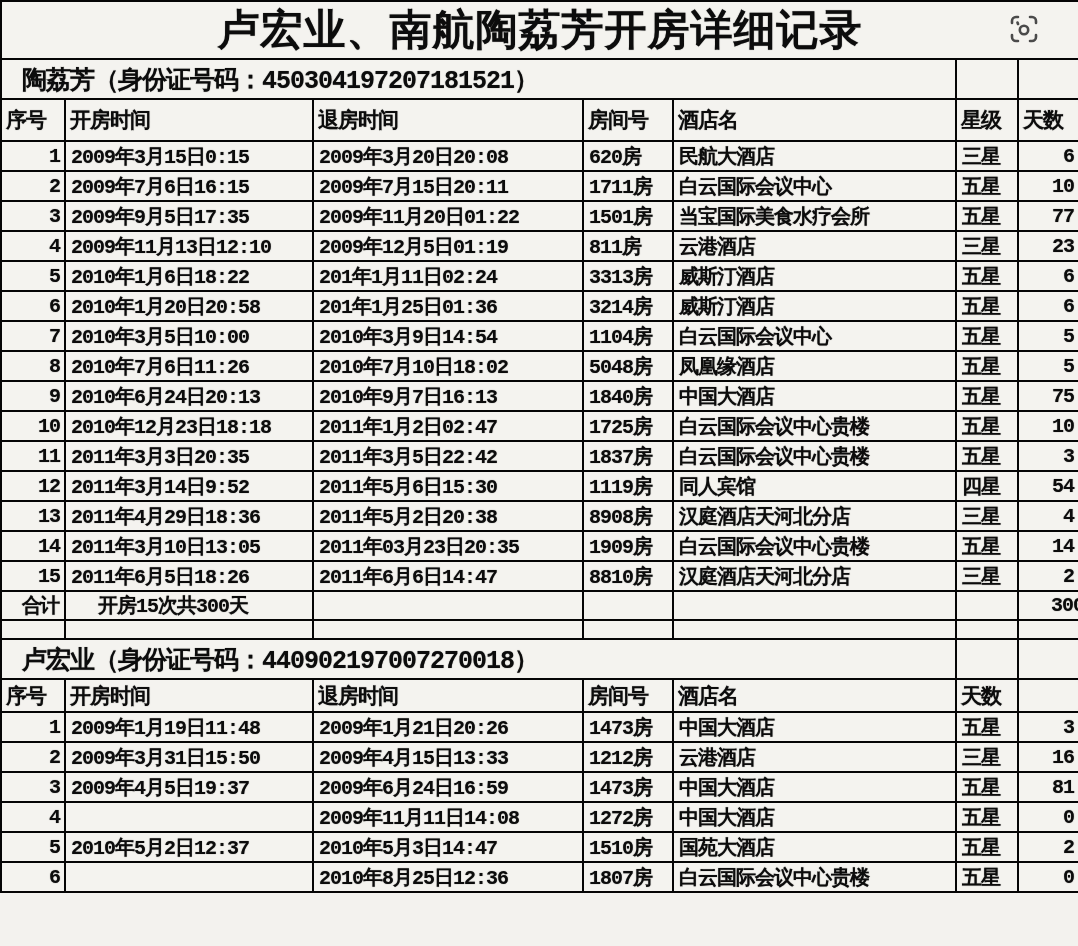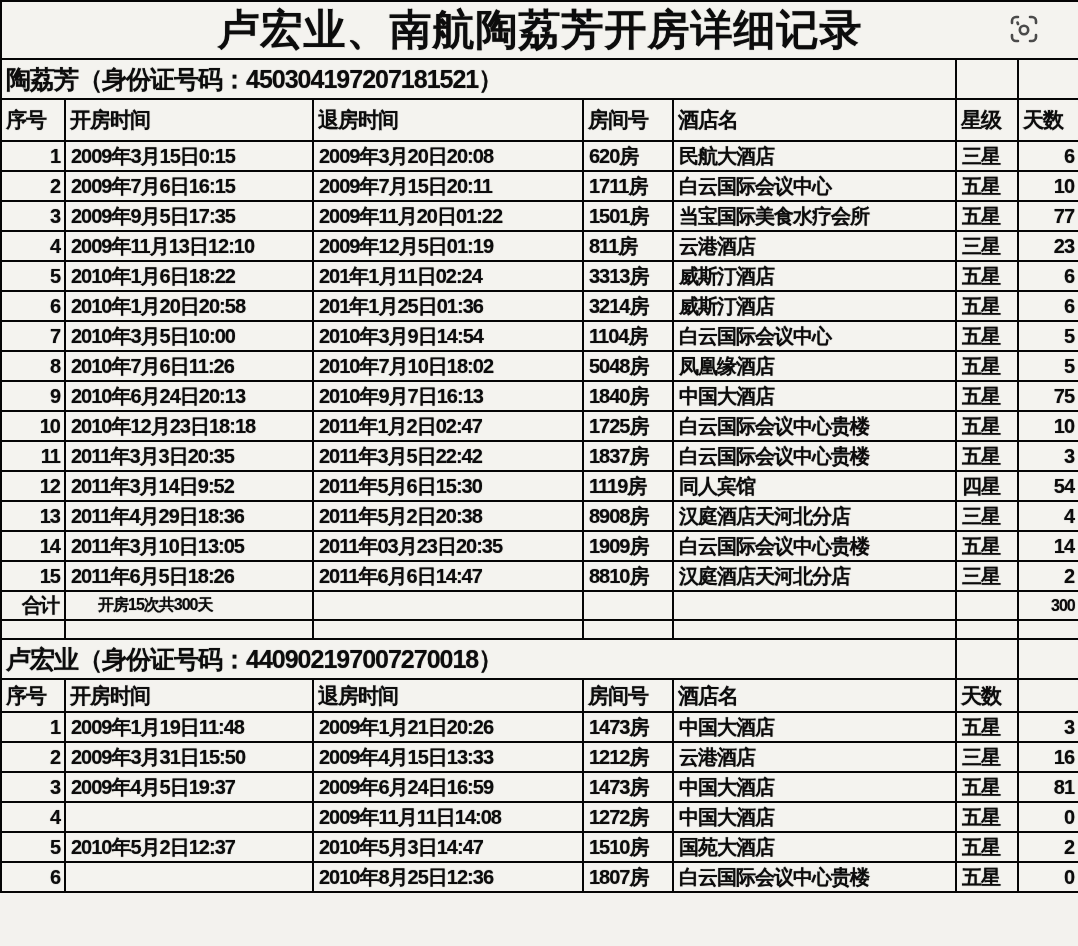--- a/index.html
+++ b/index.html
@@ -1,34 +1,34 @@
 <!DOCTYPE html>
 <html><head>
 <meta charset="utf-8">
 <style>
   html,body{margin:0;padding:0;background:#e9e9e5;}
   .sheet{
     width:1078px;height:946px;overflow:hidden;position:relative;
     background:#f3f2ee;color:#0c0c0c;
-    font-family:Liberation Sans, sans-serif;font-weight:bold;
+    font-family:Liberation Mono, monospace;font-weight:bold;
     text-shadow:0 0 1px rgba(10,10,10,.55);
   }
   table{width:1078px;border-collapse:collapse;table-layout:fixed;}
   td,th{
     border:2px solid #050505;padding:0 5px;overflow:hidden;
     white-space:nowrap;vertical-align:middle;background:#f4f3ef;
   }
   .title-cell{height:52px;text-align:center;font-size:42px;letter-spacing:1px;position:relative;padding:0;}
-  .id-cell{height:38px;font-size:25px;letter-spacing:-1px;padding-left:4px;}
+  .id-cell{height:38px;font-size:25px;letter-spacing:-1px;padding-left:20px;}
   .hdr1 th{height:40px;}
   .hdr2 th{height:31px;}
   th{font-size:21px;text-align:left;letter-spacing:-1px;padding-left:4px;border-radius:9px;}
   tr.data td{height:28px;font-size:20px;letter-spacing:-1px;}
   td.num{text-align:right;padding-right:4px;}
-  .total-cell{font-size:16px;letter-spacing:-1px;padding-left:32px;}
+  .total-cell{font-size:20px;letter-spacing:-1px;padding-left:32px;}
   .total-label{font-size:20px;padding-left:20px;letter-spacing:-2px;}
   .gap td{height:17px;}
   .scan-icon{position:absolute;right:38px;top:11px;width:32px;height:32px;}
   .scan-icon svg{display:block;}
 </style>
 </head>
 <body>
 
 <div class="sheet">
   <table>

